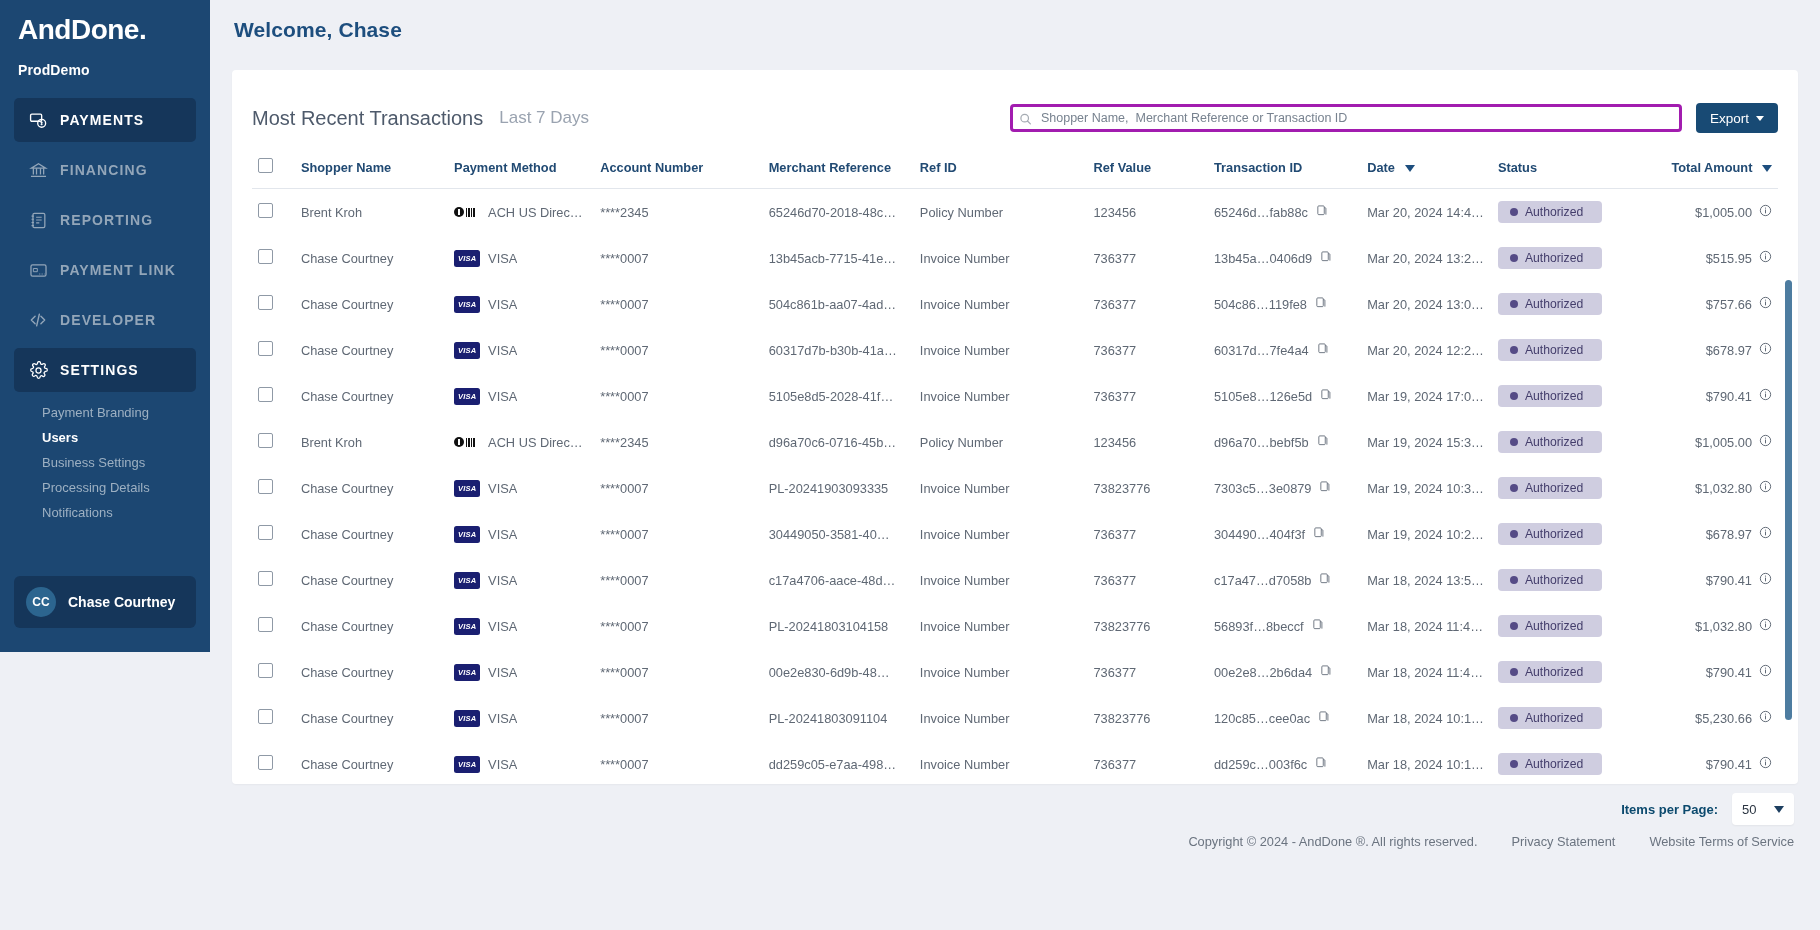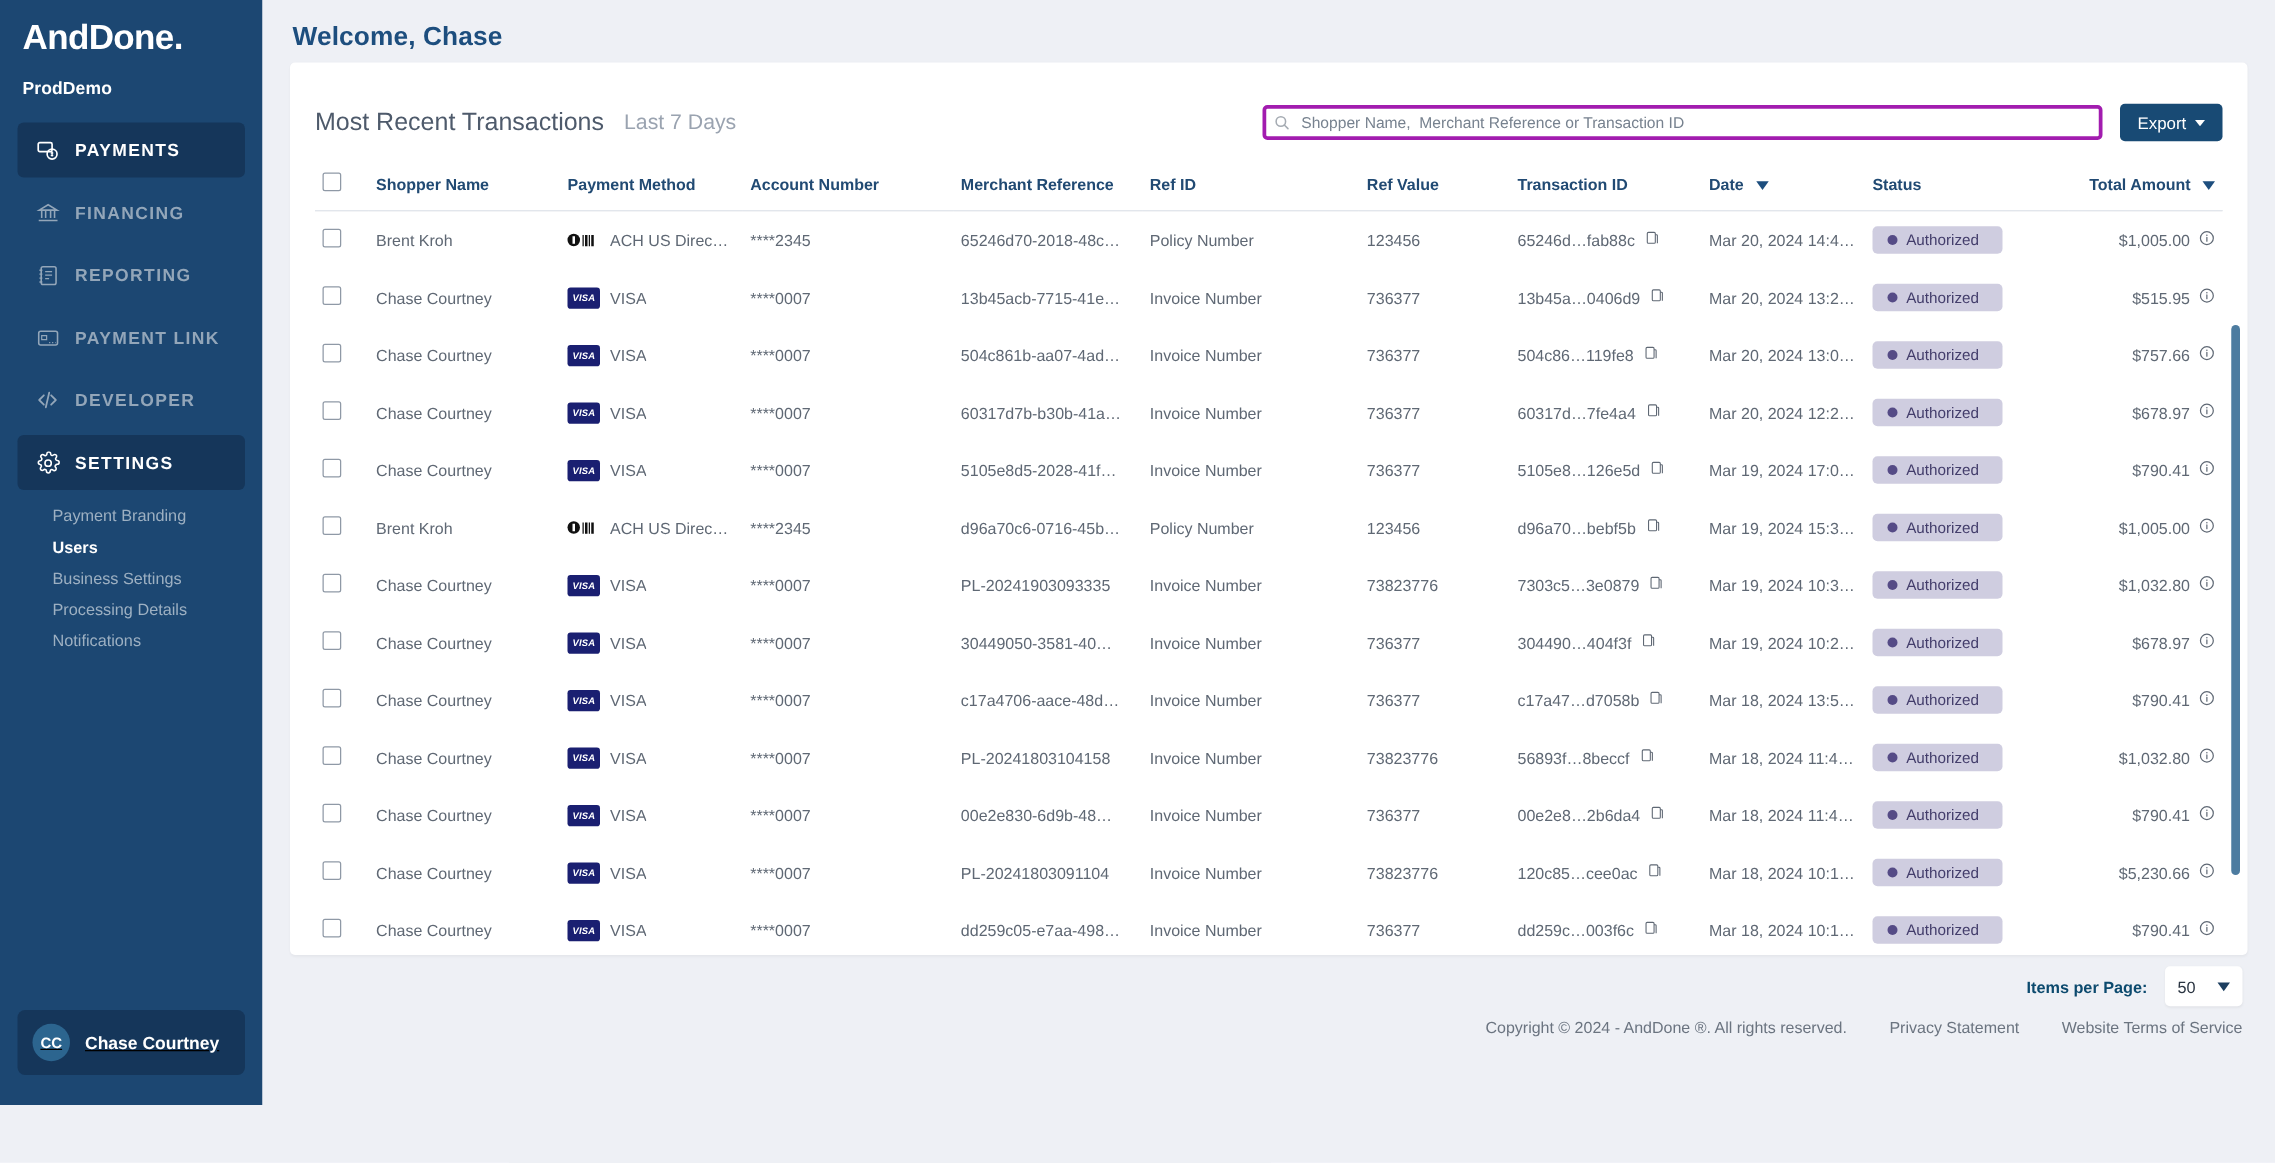--- a/index.html
+++ b/index.html
@@ -6,21 +6,21 @@
   html, body {
     width: 1820px; height: 930px;
     font-family: "Liberation Sans", sans-serif;
     background: #eef0f5;
     overflow: hidden;
   }
   .app { display: flex; width: 1820px; height: 930px; position: relative; }
 
   
   .sidebar {
-    width: 210px; height: 884px; flex: 0 0 210px;
+    width: 210px; height: 652px; flex: 0 0 210px;
     background: #1c4772;
     position: relative;
   }
   .logo {
     color: #fff; font-size: 28px; font-weight: 700;
     letter-spacing: -0.5px; padding: 16px 0 0 18px;
     line-height: 1;
   }
   .logo .dot { font-size: 28px; }
   .org-name {
@@ -42,42 +42,42 @@
   .subnav-item {
     color: #9db0c2; font-size: 13px; line-height: 1;
     padding: 6px 0; cursor: pointer;
   }
   .subnav-item.active { color: #ffffff; font-weight: 600; }
 
   .user-chip {
     position: absolute; left: 14px; bottom: 24px;
     width: 182px; height: 52px; background: #15365a;
     border-radius: 6px; display: flex; align-items: center;
-    gap: 12px; padding: 0 12px; cursor: pointer; text-decoration: underline;
+    gap: 12px; padding: 0 12px; cursor: pointer;
   }
   .avatar {
     width: 30px; height: 30px; border-radius: 50%;
     background: #2c658f; color: #fff; font-size: 12px;
     font-weight: 700; display: flex; align-items: center;
     justify-content: center; flex: 0 0 30px;
   }
   .user-chip .uname { color: #fff; font-size: 14px; font-weight: 700; }
 
   
   .main {
     flex: 1; height: 930px; position: relative;
     background: #eef0f5; padding: 0 22px;
     display: flex; flex-direction: column;
   }
   .page-title {
     font-size: 21px; color: #1d4e7e; font-weight: 600;
     padding: 18px 0 0 2px; letter-spacing: .1px;
   }
   .card {
-    margin-top: 8px; background: #fff;
+    margin-top: 28px; background: #fff;
     border-radius: 4px;
     height: 714px; position: relative;
     box-shadow: 0 1px 2px rgba(0,0,0,0.04);
     display: flex; flex-direction: column;
     overflow: hidden;
   }
   .card-head {
     display: flex; align-items: center;
     padding: 22px 20px 0 20px; height: 74px;
   }

